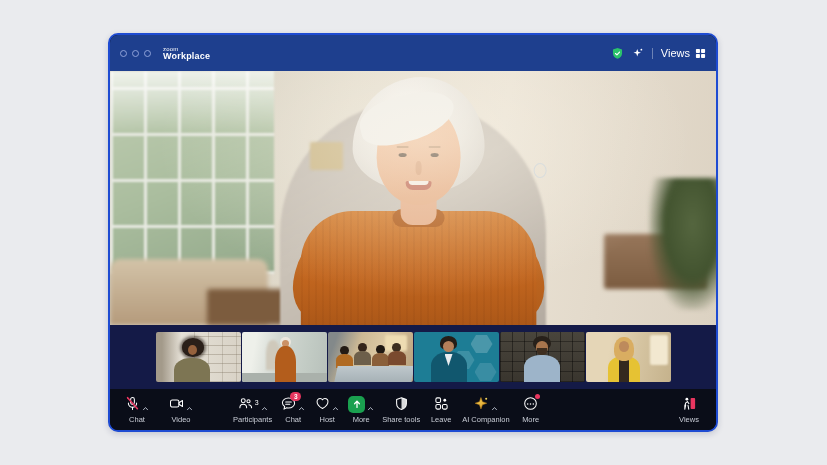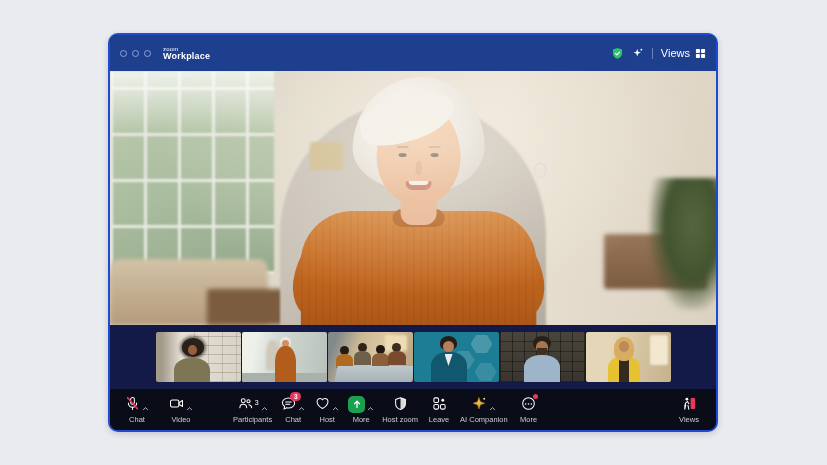--- a/index.html
+++ b/index.html
@@ -399,21 +399,21 @@
 
       <div class="tb-item">
         <div class="tb-iconrow">
           <span class="tb-iconwrap">
             <svg width="15" height="15" viewBox="0 0 16 16" fill="none" stroke="#fff" stroke-width="1.1" stroke-linecap="round" stroke-linejoin="round">
                 <path d="M8 1.8l5.2 1.9v4.2c0 3.1-2.1 5.5-5.2 6.4-3.1-.9-5.2-3.3-5.2-6.4V3.7z"></path>
                 <path d="M8 1.8l5.2 1.9v4.2c0 3.1-2.1 5.5-5.2 6.4z" fill="#fff" stroke="none" opacity="0.85"></path>
               </svg>
           </span>
         </div>
-        <span class="tb-label">Host zoom</span>
+        <span class="tb-label">Share tools</span>
       </div>
 
       <div class="tb-item">
         <div class="tb-iconrow">
           <span class="tb-iconwrap">
             <svg width="15" height="15" viewBox="0 0 16 16" fill="none" stroke="#fff" stroke-width="1.1" stroke-linecap="round" stroke-linejoin="round">
                 <rect x="2" y="2" width="5" height="5" rx="1.4"></rect>
                 <rect x="2" y="9" width="5" height="5" rx="1.4"></rect>
                 <rect x="9" y="9" width="5" height="5" rx="1.4"></rect>
                 <circle cx="11.5" cy="4.5" r="1.5" fill="#fff" stroke="none"></circle>

